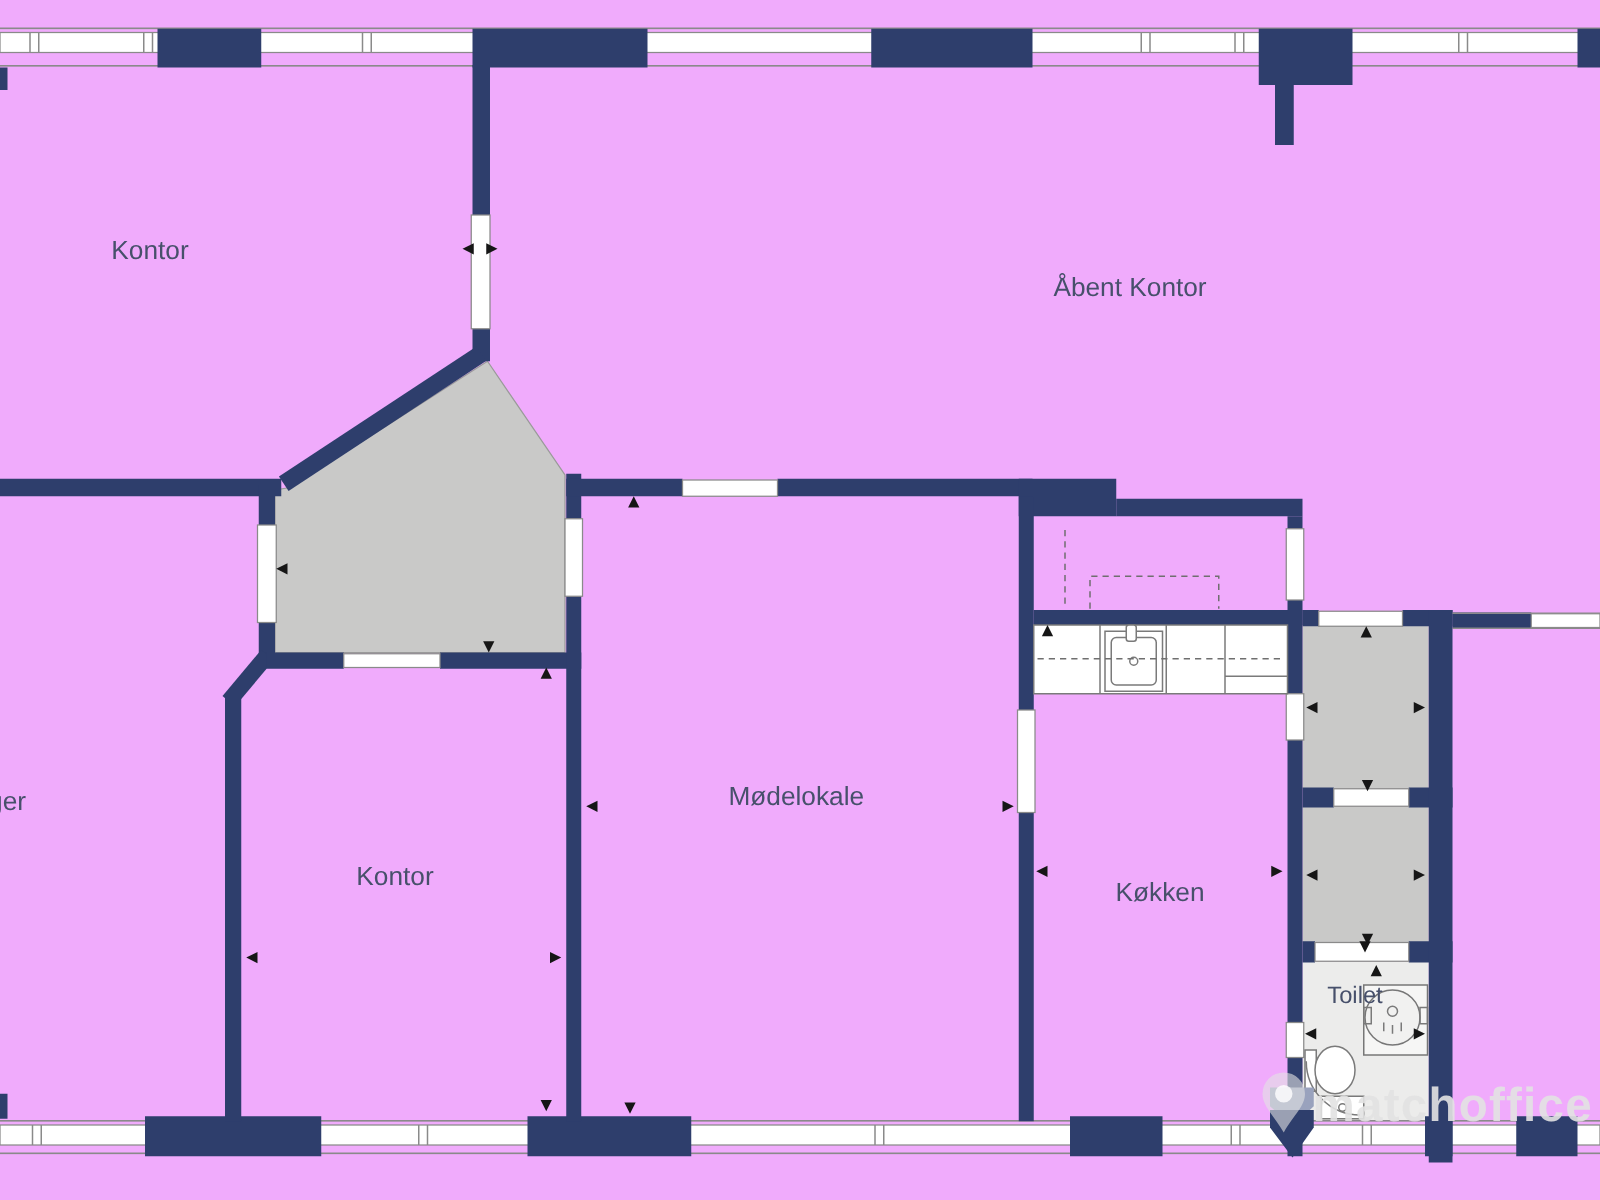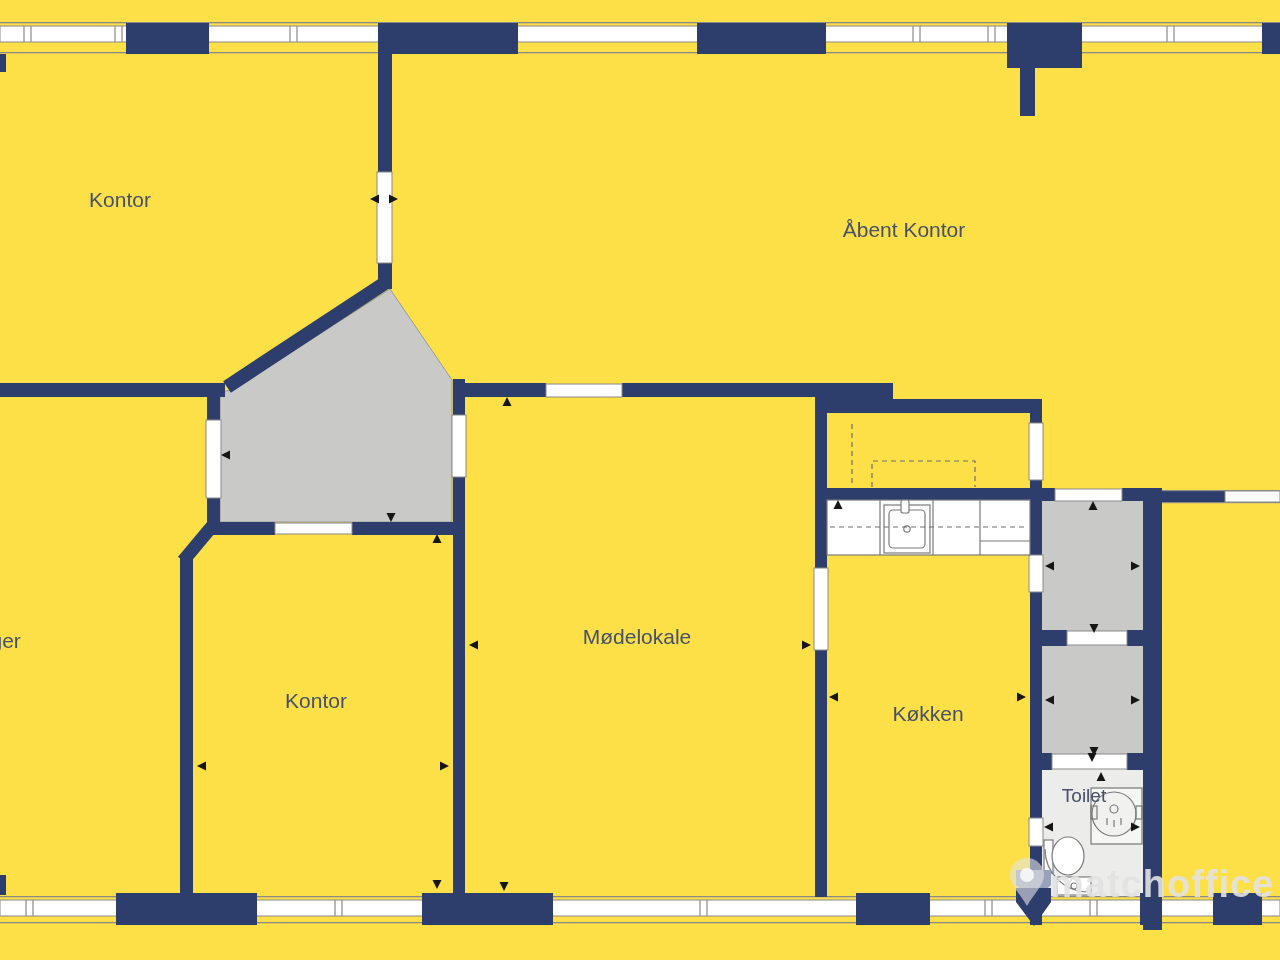--- a/index.html
+++ b/index.html
@@ -1,16 +1,16 @@
 <!DOCTYPE html>
 <html style="--wall: #2e3e6c; --line: #8a8a8a; --hall-floor: #c9c9c8; --toilet-floor: #ececeb; --label: #47506b; --watermark: #e3e3e3; --arrow: #161616;"><head>
 <meta charset="utf-8">
 <style>
   html,body{margin:0;padding:0;background:#ffffff;}
-  .stage{position:relative;width:1280px;height:960px;background:#fde047;overflow:hidden;
+  .stage{position:relative;width:1280px;height:960px;background:#f0abfc;overflow:hidden;
          font-family:"Liberation Sans","DejaVu Sans",sans-serif;text-align:right;}
   .stage svg{position:absolute;left:0;top:0;}
   .wall{fill:var(--wall,#2e3e6c);}
   .thin{fill:var(--line,#8a8a8a);}
   .pane{fill:#ffffff;stroke:var(--line,#8a8a8a);stroke-width:1;}
   .mull{stroke:var(--line,#8a8a8a);stroke-width:1.2;}
   .hallfloor{fill:var(--hall-floor,#c9c9c8);stroke:#9a9a9a;stroke-width:1;}
   .grayroom{fill:var(--hall-floor,#c9c9c8);}
   .toiletfloor{fill:var(--toilet-floor,#ececeb);}
   .fx{fill:#ffffff;stroke:#7a7a7a;stroke-width:1.2;}

